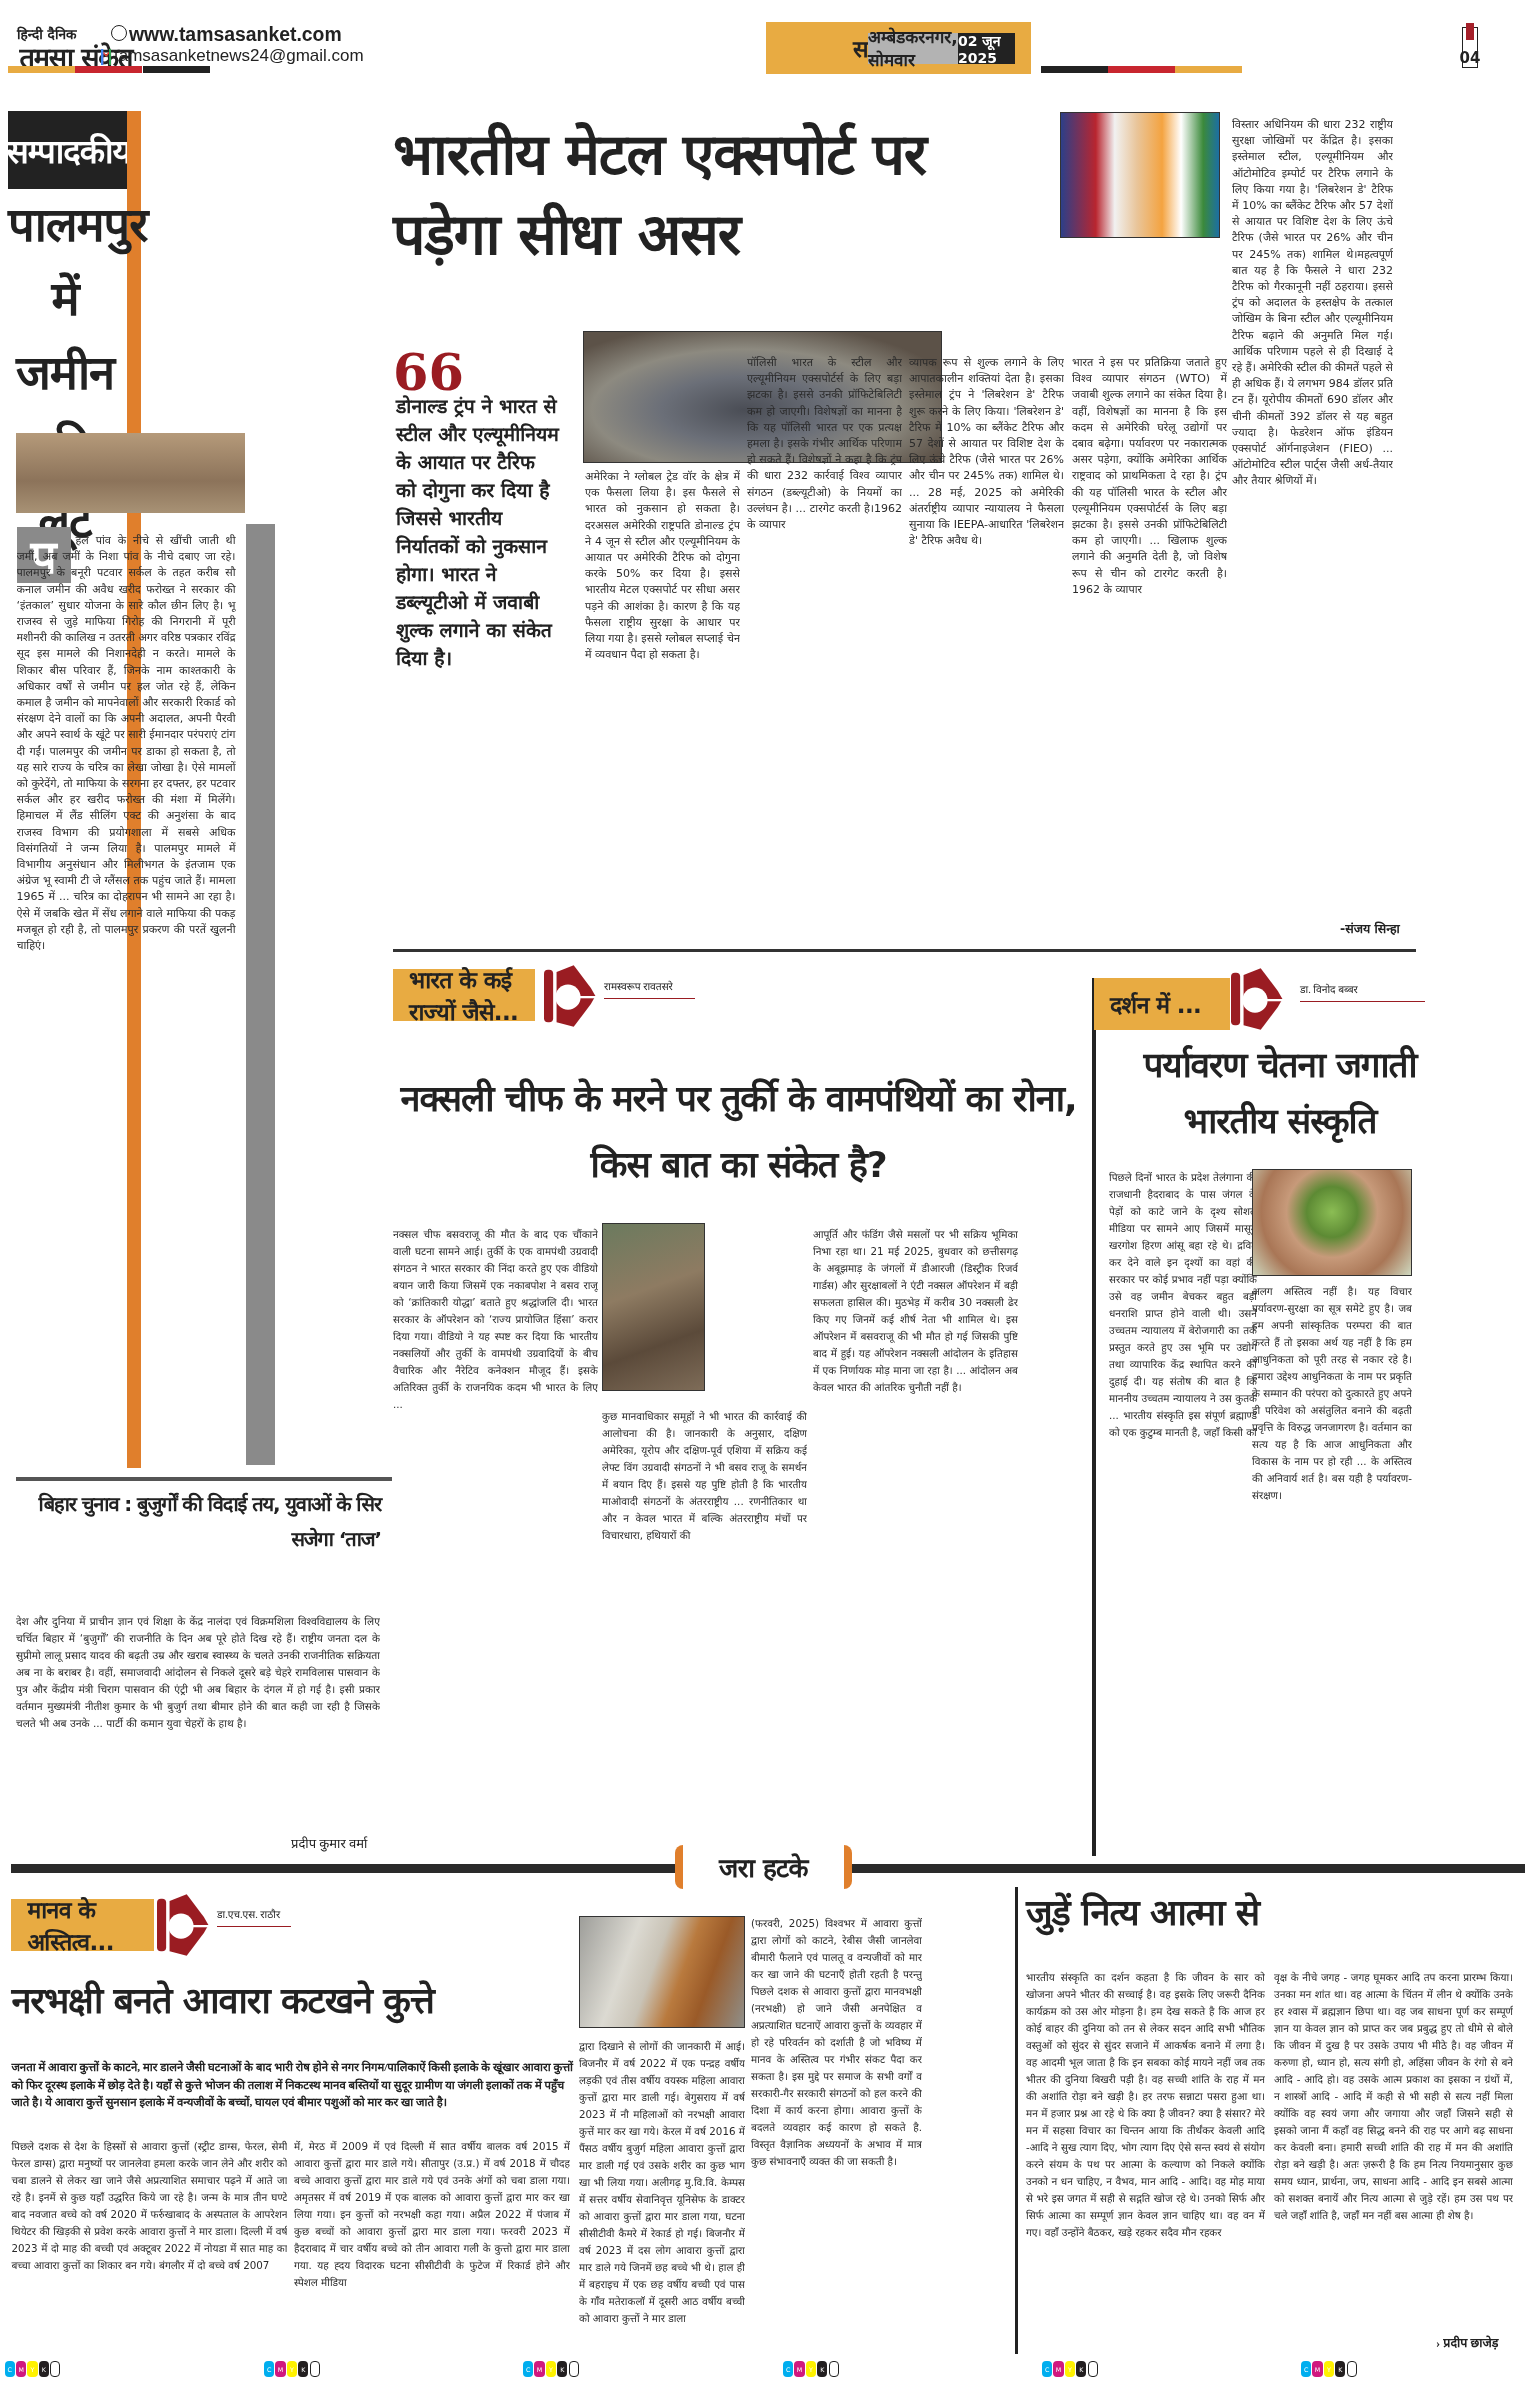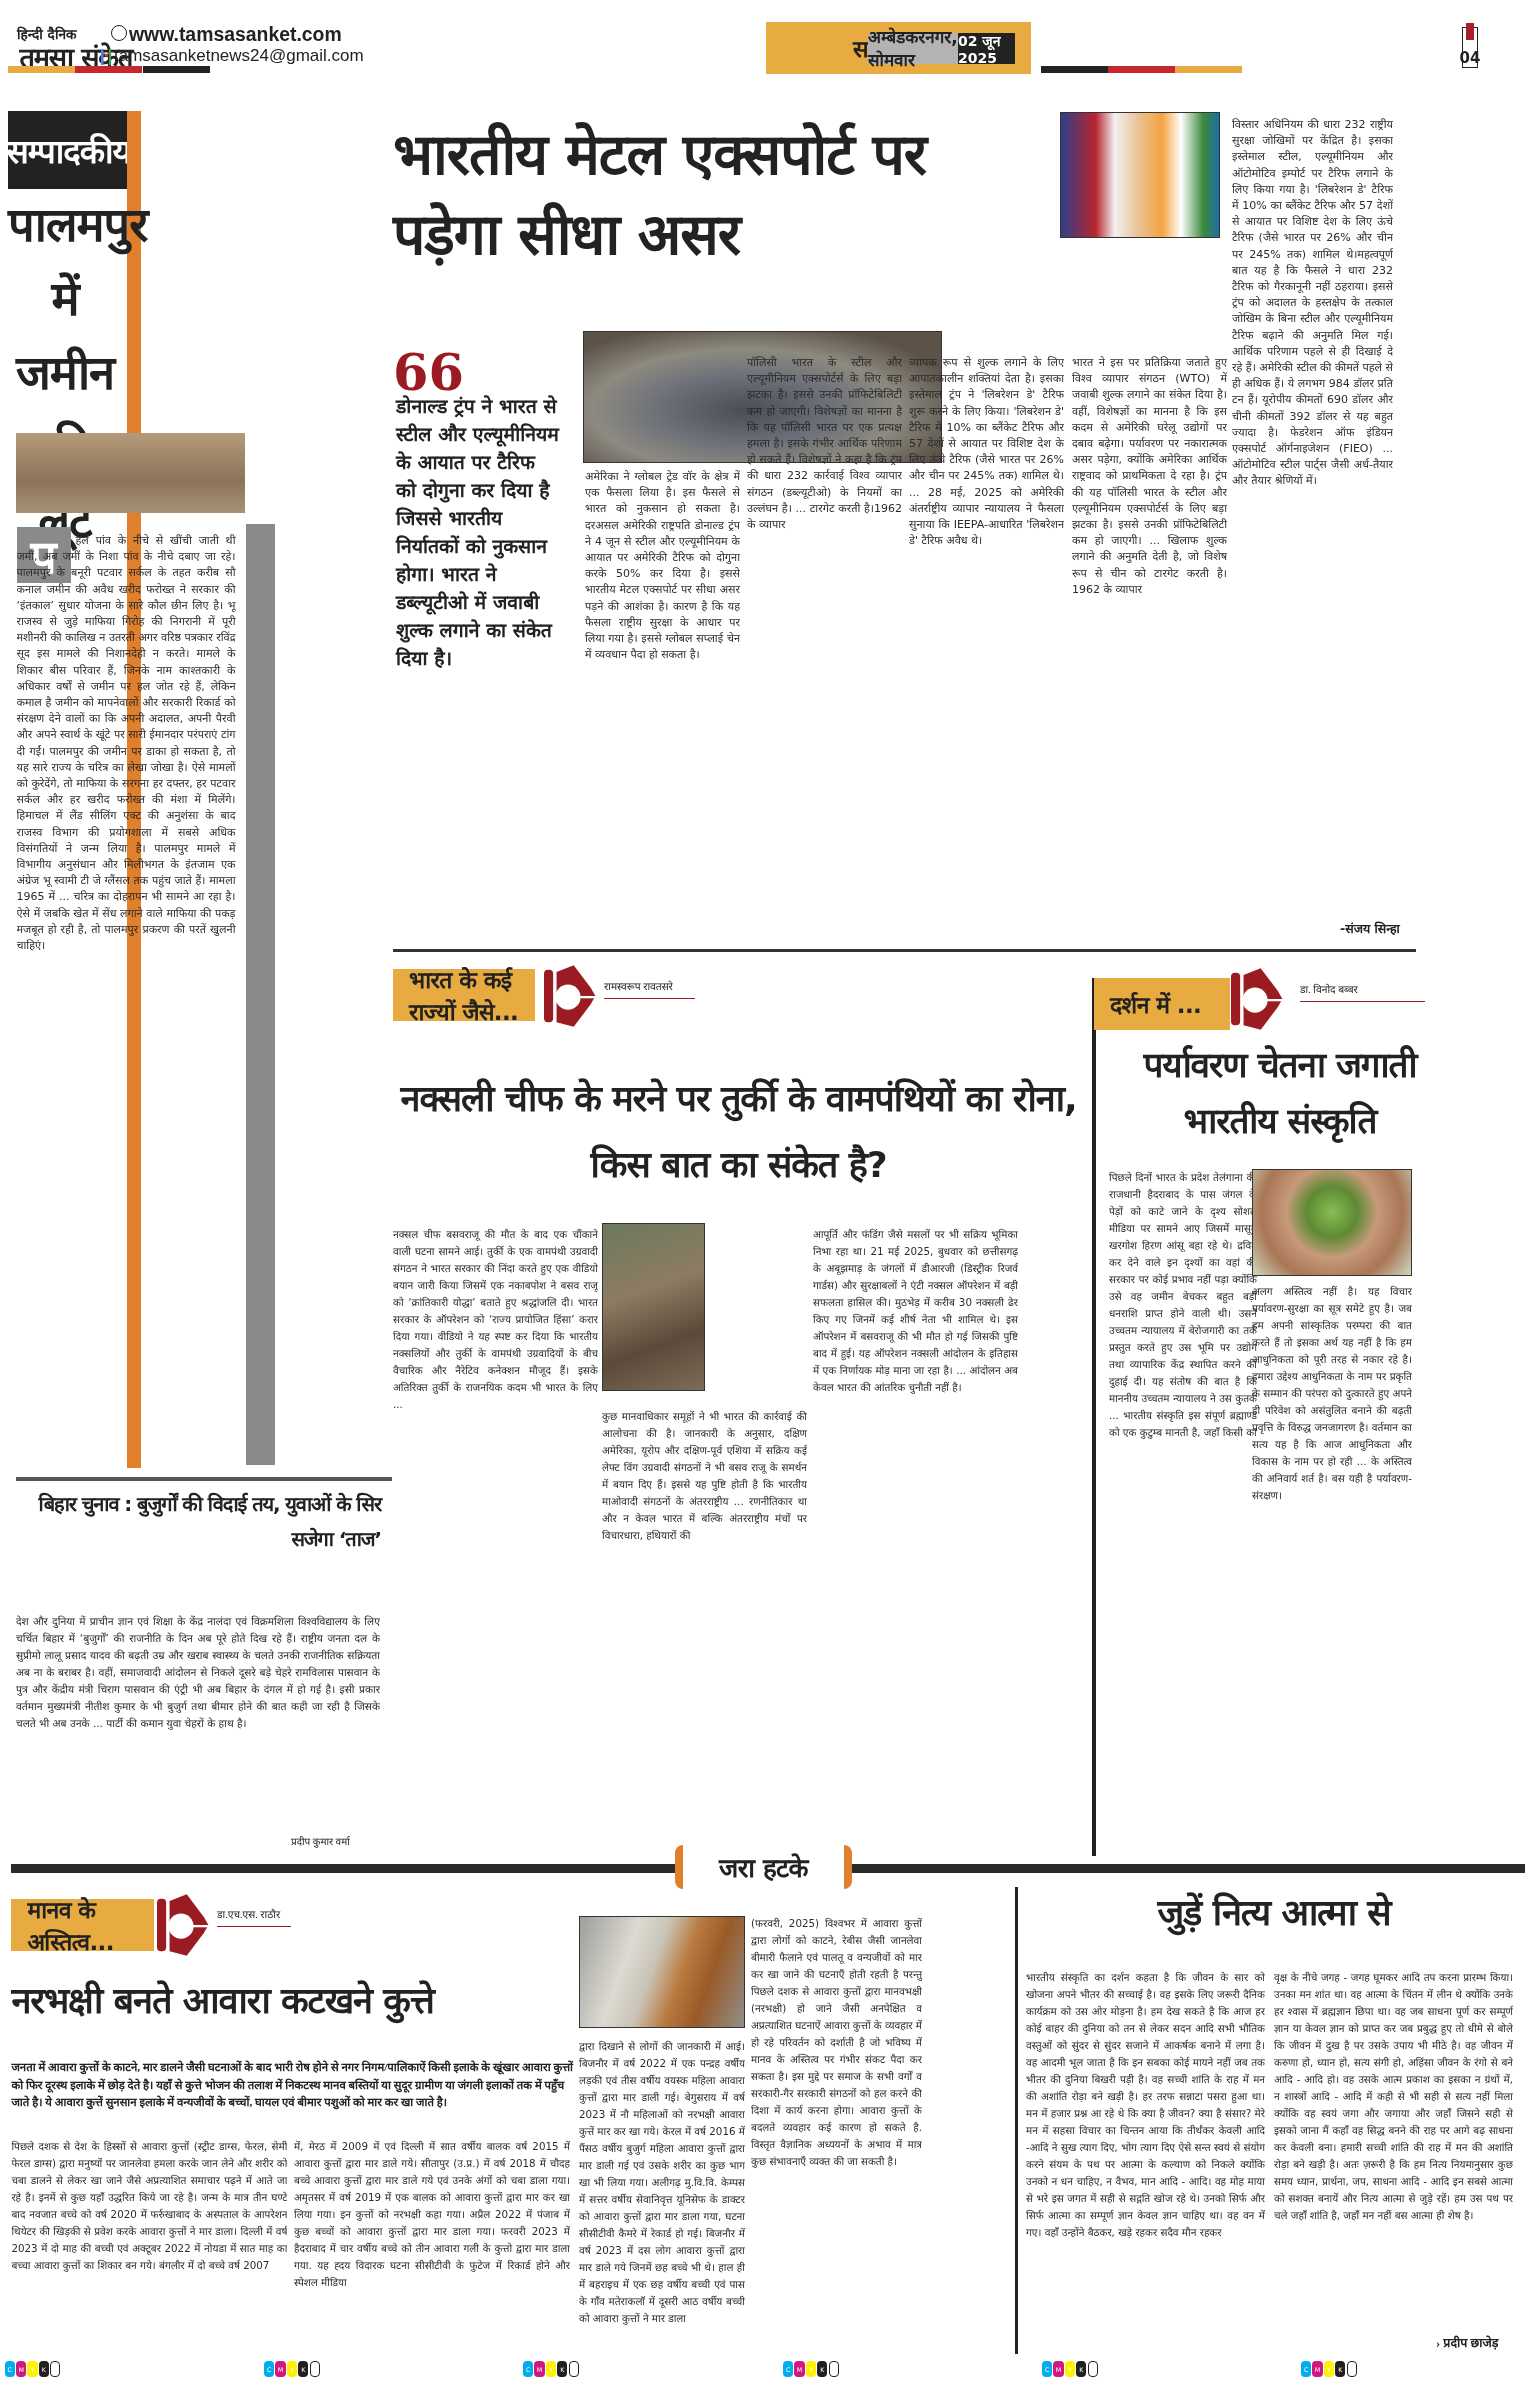--- a/index.html
+++ b/index.html
@@ -27,21 +27,21 @@
   .ed-tag { left: 8px; top: 111px; width: 121px; height: 78px; background: #222; color: #fff; font-size: 33px; font-weight: bold; display: flex; align-items: center; justify-content: center; letter-spacing: -1.1px; }
   .ed-orange { left: 127px; top: 111px; width: 13.7px; height: 1357px; background: #e07f2c; }
   .ed-gray { left: 246px; top: 524px; width: 28.5px; height: 941px; background: #8a8a8a; }
   .ed-headline { left: 8px; top: 188px; width: 114px; font-size: 47px; line-height: 74px; text-align: center; }
   .ed-photo { left: 16px; top: 433px; width: 229px; height: 80px; background: linear-gradient(180deg,#b59a7a,#8c735a 60%,#a89275); }
   .dropcap { left: 16.5px; top: 527px; width: 54px; height: 56px; background: #8a8a8a; color: #fff; font-size: 46px; font-weight: bold; display: flex; align-items: center; justify-content: center; }
   .ed-body { left: 16.5px; top: 527px; width: 219px; height: 889px; overflow: hidden; margin-top: 6px; }
   .ed-rule { left: 16px; top: 1477px; width: 277px; height: 4px; background: #555; }
   .bihar-hl { left: 16px; top: 1487px; width: 268px; font-size: 20px; line-height: 35px; text-align: right; }
   .bihar-body { left: 16px; top: 1613px; width: 364px; height: 239px; overflow: hidden; font-size: 10.5px; line-height: 17px; }
-  .byline-pradeep { left: 146px; top: 1830px; font-size: 10px; }
+  .byline-pradeep { left: 146px; top: 1830px; font-size: 13px; }
 
   
   .metal-hl { left: 160px; top: 114px; width: 855px; font-size: 68px; line-height: 86px; }
   .quote-mark { left: 165px; top: 342px; color: #9a1c22; font-size: 51px; font-weight: bold; font-family: "DejaVu Serif", serif; }
   .pull-quote { left: 168px; top: 393px; width: 165px; font-size: 19.4px; line-height: 28px; font-weight: bold; color: #222; }
   .steel-photo { left: 583px; top: 331px; width: 359px; height: 132px; background: radial-gradient(ellipse at 45% 60%, #4a4d55 0%, #6b6f78 30%, #8d8a80 55%, #5c5248 80%); border: 1.1px solid #333; }
   .trump-photo { left: 1060px; top: 112px; width: 160px; height: 126px; border: 1.1px solid #333; background: linear-gradient(90deg,#2d3f88 0%,#b9252f 22%,#f1f1f1 34%,#e9c59a 48%,#f4a340 64%,#fff 76%,#3b8a3b 90%,#1c6fa3 100%); }
   .metal-col { top: 399px; width: 157px; height: 456px; overflow: hidden; }
   .metal-col-right { top: 128px; width: 162px; height: 758px; overflow: hidden; }
   .byline-sanjay { left: 1340px; top: 920px; font-size: 12.5px; font-weight: bold; }
@@ -61,21 +61,21 @@
   .env-col { top: 1169px; height: 644px; overflow: hidden; font-size: 10.3px; line-height: 17px; }
   .vbar { width: 4px; background: #222; }
 
   
   .jh-rule { top: 1864px; height: 8.6px; background: #2a2a2a; }
   .jh-tag { left: 675px; top: 1845px; width: 177px; height: 44px; background: #fff; border-left: 8px solid #e07f2c; border-right: 8px solid #e07f2c; border-radius: 8px; font-size: 26px; font-weight: bold; display: flex; align-items: center; justify-content: center; letter-spacing: -0.6px; }
   .dog-hl { left: 11.4px; top: 1989px; width: 564px; font-size: 36px; line-height: 51px; }
   .dog-lead { left: 11.4px; top: 2058px; width: 564px; font-size: 11.4px; line-height: 17.7px; font-weight: bold; }
   .dog-col { top: 2138px; height: 217px; overflow: hidden; font-size: 10.3px; line-height: 17px; }
   .dog-photo { left: 579px; top: 1916px; width: 166px; height: 112px; background: linear-gradient(110deg,#9e9e9a 0%,#dcdad2 30%,#c9c3b6 45%,#b97a3e 60%,#9a5a28 75%,#8f8f8a 100%); border: 1.1px solid #333; }
-  .atma-hl { left: 1063px; top: 1881px; width: 462px; font-size: 36px; line-height: 63px; text-align: center; }
+  .atma-hl { left: 1063px; top: 1881px; width: 462px; font-size: 36px; line-height: 63px; }
   .cmyk-row { top: 2361px; display: flex; gap: 0; }
   .dot { width: 8px; height: 16px; border-radius: 4px; color: #fff; font-size: 6.3px; display: flex; align-items: center; justify-content: center; }
 </style>
 </head>
 <body>
 
 <div id="masthead" class="abs">
   <div class="abs brand-small">हिन्दी दैनिक</div>
   <div class="abs brand-big">तमसा संकेत</div>
   <div class="abs globe-icon"></div>

